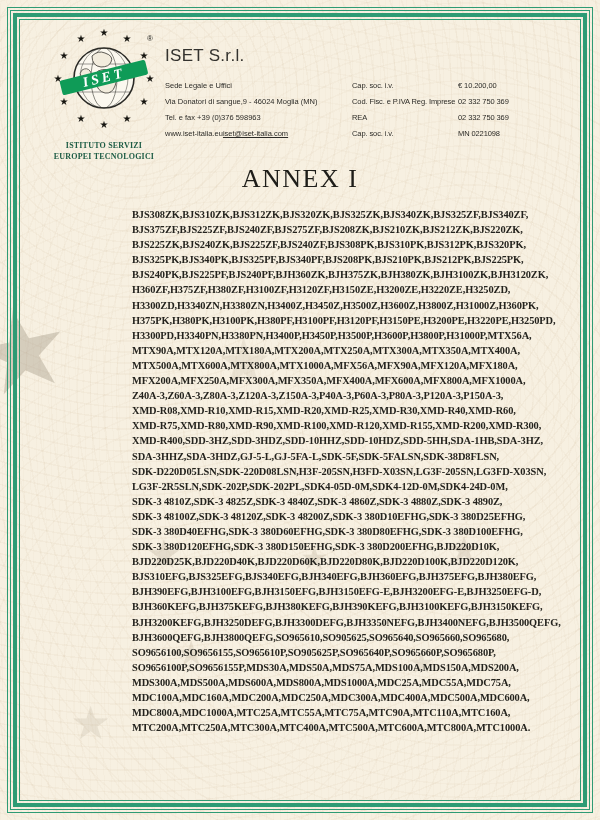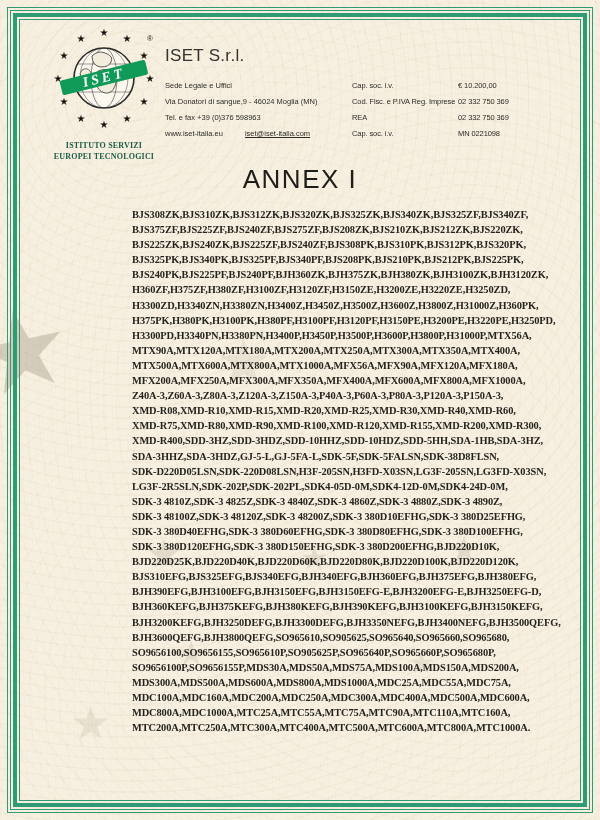--- a/index.html
+++ b/index.html
@@ -30,28 +30,28 @@
   
   .logo{position:absolute;left:48px;top:28px;width:112px;text-align:center;z-index:2;}
   .logo svg{display:block;margin:0 auto;}
   .ribbon{fill:var(--logo-green,#0f9b57);}
   .logo-caption{
     margin-top:8px;font-size:8px;font-weight:bold;line-height:11px;
     letter-spacing:.2px;color:var(--caption-green,#1d5c45);font-family:Liberation Serif, serif;
   }
   .company-name{position:absolute;left:165px;top:46px;font-size:17px;letter-spacing:.3px;color:#33322e;z-index:2;text-align:center;}
   .contact{position:absolute;left:165px;top:78px;font-size:7.5px;line-height:16px;color:#2c2b27;z-index:2;}
-  .email{text-decoration:underline;margin-left:22px;cursor:pointer;text-align:right;}
+  .email{text-decoration:underline;margin-left:0;cursor:pointer;text-align:right;}
   .registry{position:absolute;left:352px;top:78px;width:200px;font-size:7.5px;line-height:16px;letter-spacing:-.1px;color:#2c2b27;z-index:2;}
   .reg-row{position:relative;height:16px;white-space:nowrap;}
   .reg-value{position:absolute;left:106px;top:0;}
   
   .annex-heading{
     position:absolute;left:0;top:164px;width:600px;margin:0;z-index:2;
-    text-align:center;font-family:Liberation Sans, sans-serif;font-weight:normal;
+    text-align:center;font-family:Liberation Serif, serif;font-weight:normal;
     font-size:26px;letter-spacing:1.5px;color:#1e1d19;
   }
   .model-list{
     position:absolute;left:132px;top:207px;z-index:2;
     font-family:"Liberation Serif",serif;font-size:10.4px;line-height:15.1px;
     letter-spacing:-.1px;color:#24231e;font-weight:bold;
   }
   .model-line{white-space:nowrap;}
 </style>
 </head>

